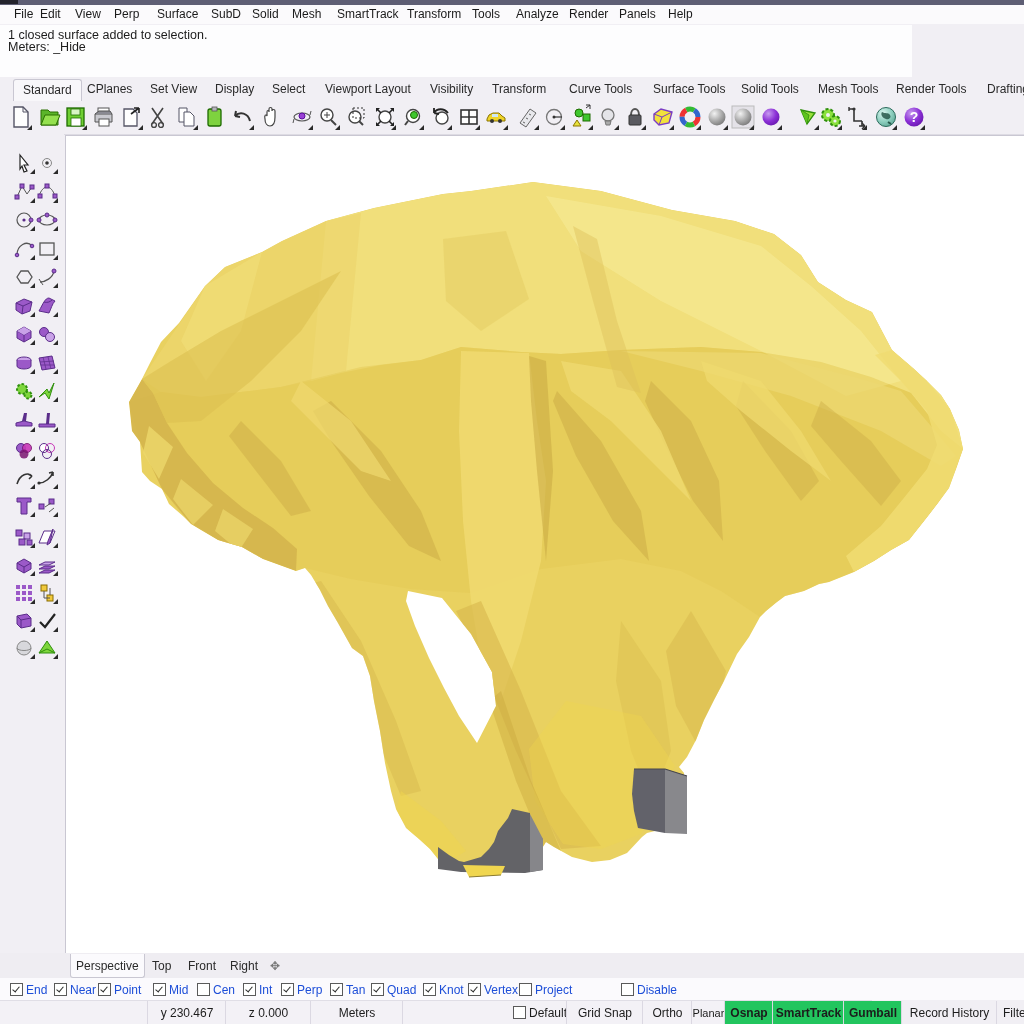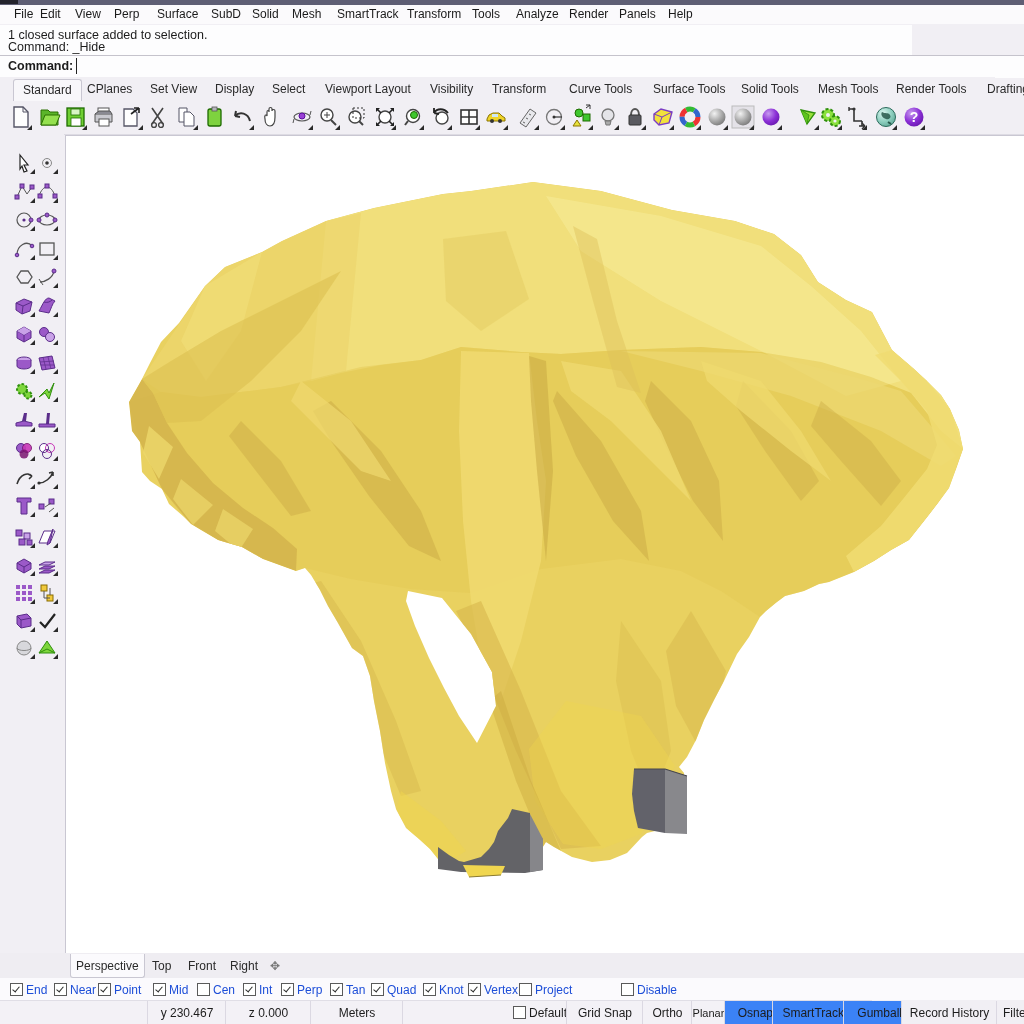--- a/index.html
+++ b/index.html
@@ -21,21 +21,21 @@
 #viewport{position:absolute;left:65px;top:135px;width:959px;height:818px;background:#ffffff;border-left:1px solid #c9c7d2;border-top:1px solid #c9c7d2;}
 #vptabs{position:absolute;left:0;top:953px;width:1024px;height:25px;background:#efedf2;font-size:12px;color:#2a2a2a;}
 #vptabs .vt{position:absolute;top:6px;}
 #vptabs .vta{position:absolute;top:1px;background:#fbfafd;border:1px solid #c9c7d2;border-top:none;border-radius:0 0 3px 3px;padding:5px 5px 4px 5px;}
 #osnaprow{position:absolute;left:0;top:978px;width:1024px;height:22px;background:#fbfafd;font-size:12px;color:#1d4ed8;}
 .osn{position:absolute;top:5px;}
 .cb{display:inline-block;width:11px;height:11px;border:1px solid #5a5a5a;background:#fff;position:relative;vertical-align:-2px;margin-right:3px;}
 .cb.c::after{content:"";position:absolute;left:2.5px;top:0.5px;width:3px;height:6px;border:solid #2a2a2a;border-width:0 1.6px 1.6px 0;transform:rotate(40deg);}
 #statusbar{position:absolute;left:0;top:1000px;width:872px;height:24px;background:#f3f1f6;font-size:12px;color:#1c1c1c;border-top:1px solid #e0dee6;}
 .sc{position:absolute;top:0;height:24px;line-height:24px;text-align:center;border-left:1px solid #dbd8e2;white-space:nowrap;overflow:visible;}
-.sc.hl{background:#3b82f6;font-weight:normal;text-align:right;}
+.sc.hl{background:#22c55e;font-weight:bold;}
 </style>
 </head>
 <body>
 <div id="titlebar"></div>
 <div id="menubar">
 <span style="left:14px">File</span>
     <span style="left:40px">Edit</span>
     <span style="left:75px">View</span>
     <span style="left:114px">Perp</span>
     <span style="left:157px">Surface</span>
@@ -45,25 +45,21 @@
     <span style="left:337px">SmartTrack</span>
     <span style="left:407px">Transform</span>
     <span style="left:472px">Tools</span>
     <span style="left:516px">Analyze</span>
     <span style="left:569px">Render</span>
     <span style="left:619px">Panels</span>
     <span style="left:668px">Help</span>
 </div>
 <div id="cmdarea">
 <div id="cmd1">1 closed surface added to selection.</div>
-<div id="cmd2">Command: _Hide</div>
-<div id="cmdline">
-      <b>Command:</b>
-      <span id="caret"></span>
-    </div>
+<div id="cmd2">Meters: _Hide</div>
 </div>
 <div id="tabrow">
 <span class="active" style="left:13px">Standard</span>
     <span style="left:87px">CPlanes</span>
     <span style="left:150px">Set View</span>
     <span style="left:215px">Display</span>
     <span style="left:272px">Select</span>
     <span style="left:325px">Viewport Layout</span>
     <span style="left:430px">Visibility</span>
     <span style="left:492px">Transform</span>

